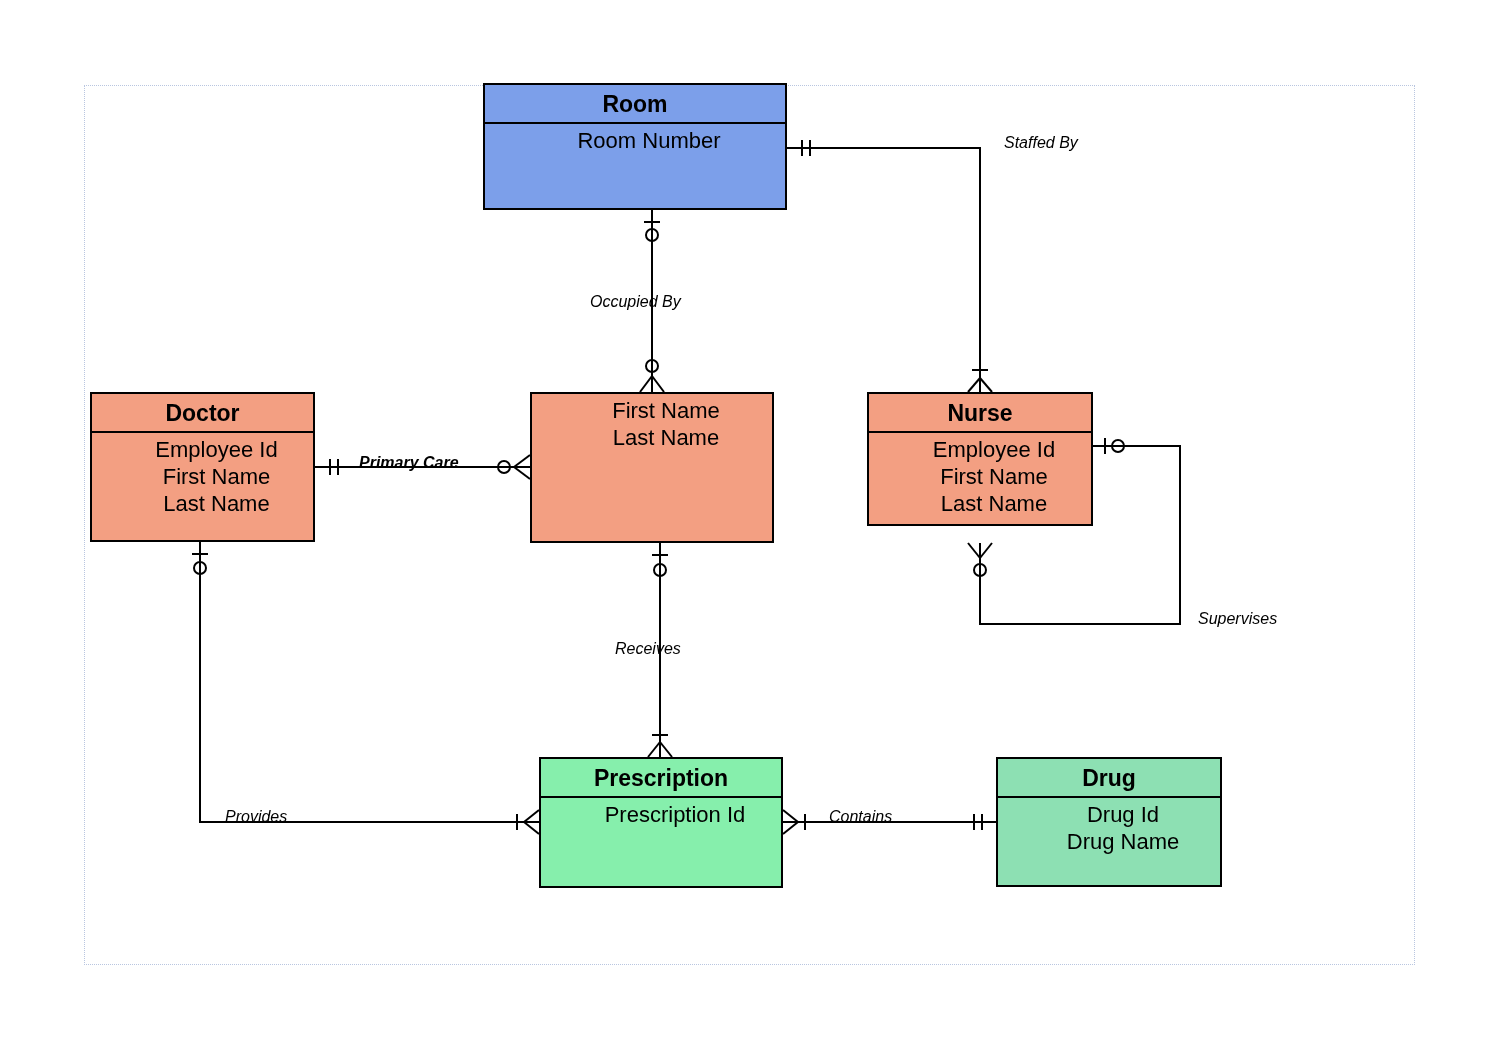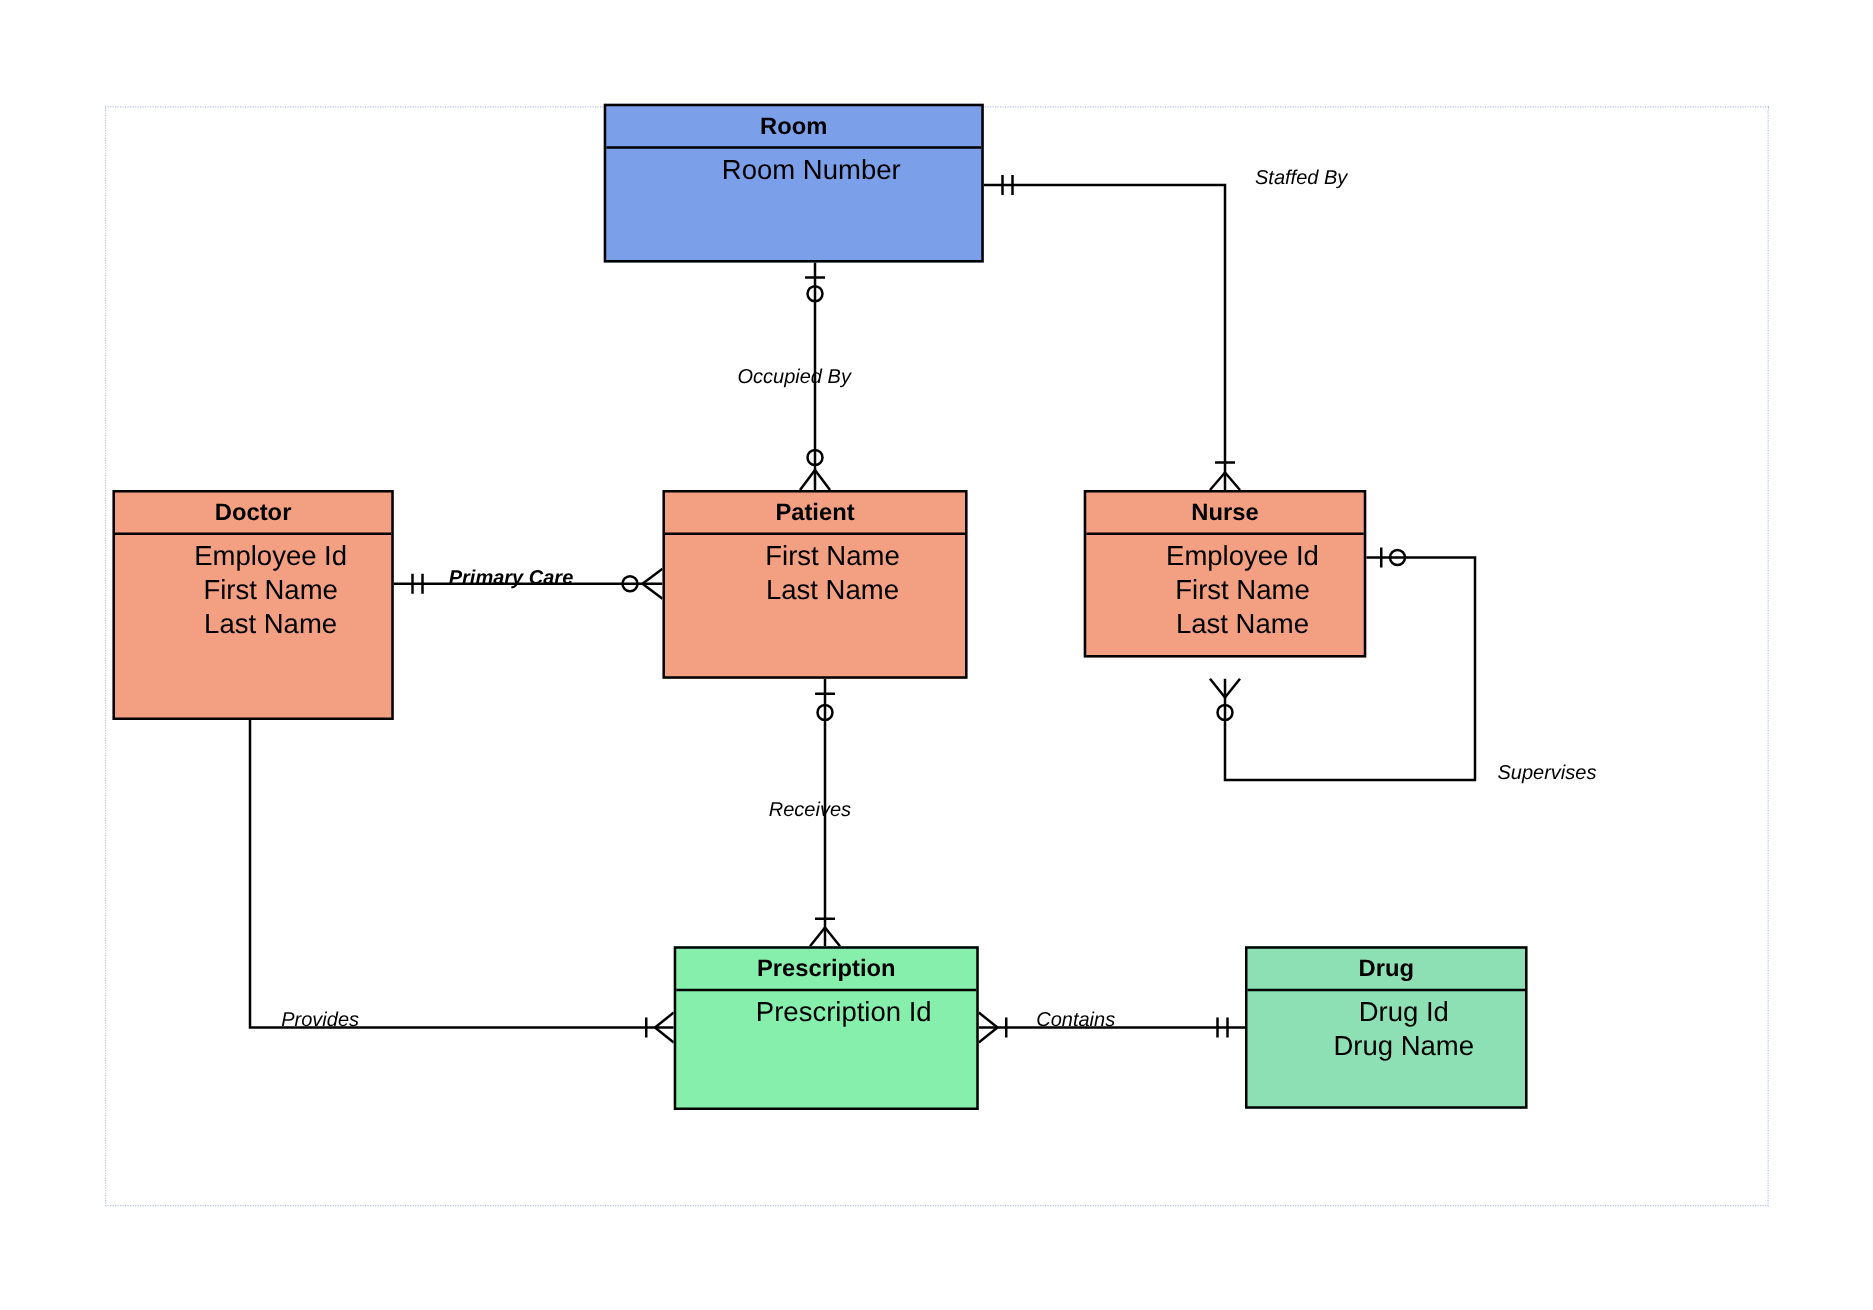--- a/index.html
+++ b/index.html
@@ -25,21 +25,21 @@
     top: 0;
   }
   .entity {
     position: absolute;
     border: 2px solid #000;
     box-sizing: border-box;
     text-align: center;
   }
   .entity .title {
     font-weight: 700;
-    font-size: 19px;
+    font-size: 23px;
     padding: 6px 0 4px 0;
     border-bottom: 2px solid #000;
   }
   .entity .attrs {
     font-size: 22px;
     line-height: 1.22;
     padding-top: 4px;
     padding-left: 28px;
   }
   .rel-label {
@@ -49,21 +49,21 @@
     white-space: nowrap;
     text-align: center;
   }
   
   .bg-blue   { background: #7c9fea; }
   .bg-salmon { background: #f39f82; }
   .bg-yellow { background: #86efac; }
   .bg-green  { background: #8de0b3; }
   
   .room        { left: 483px;  top: 83px;  width: 304px; height: 127px; }
-  .doctor      { left: 90px;   top: 392px; width: 225px; height: 184px; }
+  .doctor      { left: 90px;   top: 392px; width: 225px; height: 150px; }
   .patient     { left: 530px;  top: 392px; width: 244px; height: 151px; }
   .nurse       { left: 867px;  top: 392px; width: 226px; height: 134px; }
   .prescription{ left: 539px;  top: 757px; width: 244px; height: 131px; }
   .drug        { left: 996px;  top: 757px; width: 226px; height: 130px; }
 </style>
 </head>
 <body>
 
 <div class="canvas"></div>
 
@@ -146,21 +146,20 @@
 <div class="entity bg-salmon doctor">
   <div class="title">Doctor</div>
   <div class="attrs">
     <div>Employee Id</div>
     <div>First Name</div>
     <div>Last Name</div>
   </div>
 </div>
 
 <div class="entity bg-salmon patient">
-  <div class="title">Patient</div>
   <div class="attrs">
     <div>First Name</div>
     <div>Last Name</div>
   </div>
 </div>
 
 <div class="entity bg-salmon nurse">
   <div class="title">Nurse</div>
   <div class="attrs">
     <div>Employee Id</div>

